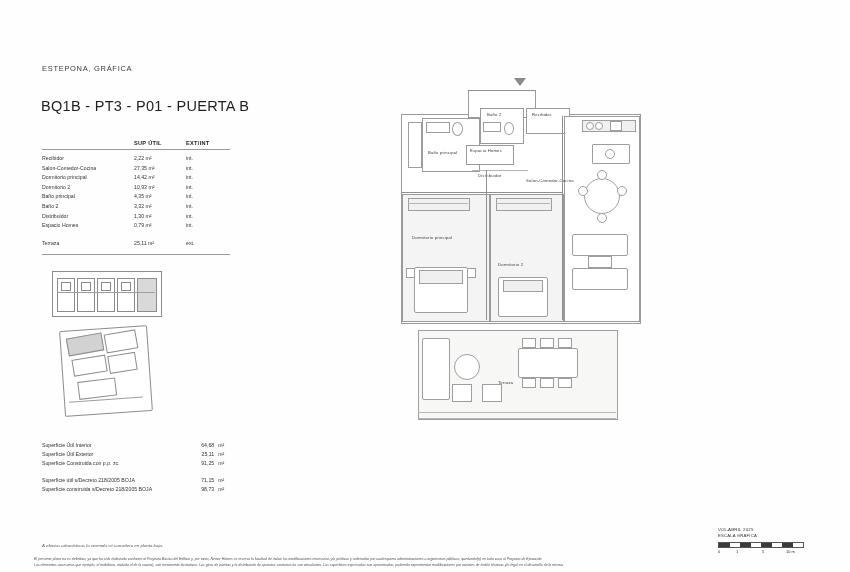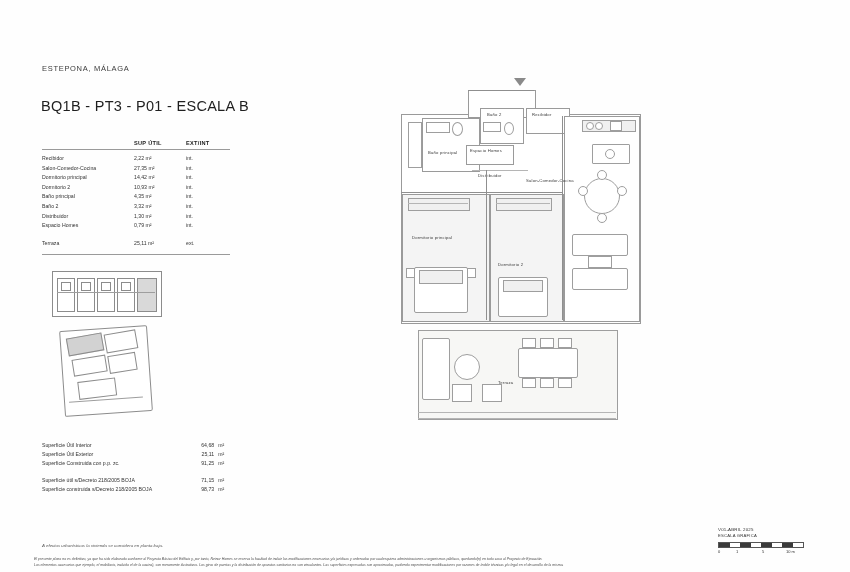--- a/index.html
+++ b/index.html
@@ -250,22 +250,22 @@
   .thin {
     position: absolute;
     background: #b5b5b5;
   }
 </style>
 </head>
 <body>
 
 <div class="sheet">
 
-  <div class="location">ESTEPONA, MÁLAGA</div>
-  <div class="plan-title">BQ1B - PT3 - P01 - ESCALA B</div>
+  <div class="location">ESTEPONA, GRÁFICA</div>
+  <div class="plan-title">BQ1B - PT3 - P01 - PUERTA B</div>
 
   <div class="surface-table">
     <div class="st-head">
       <div class="c1"></div>
       <div class="c2">SUP ÚTIL</div>
       <div class="c3">EXT/INT</div>
     </div>
     <div class="rule"></div>
     <div style="height:4px"></div>
 

